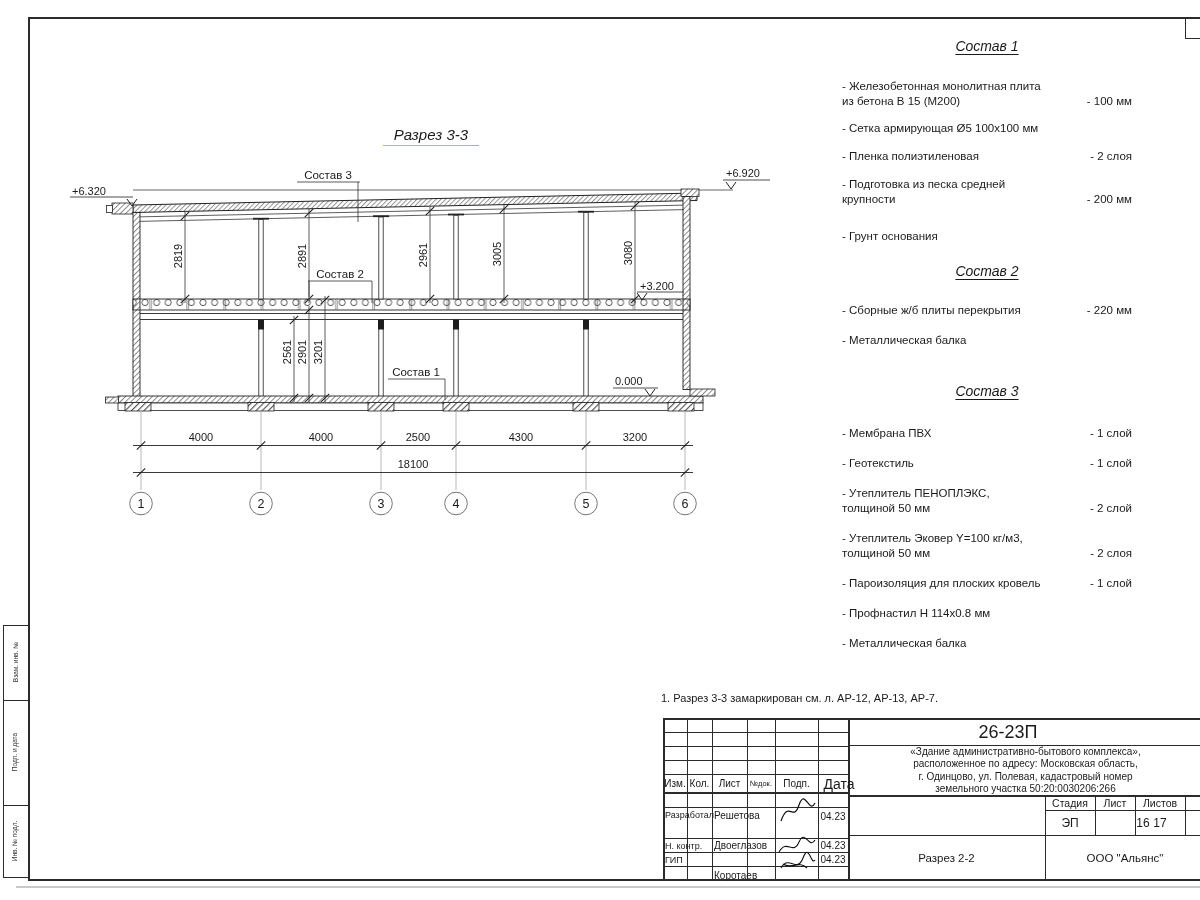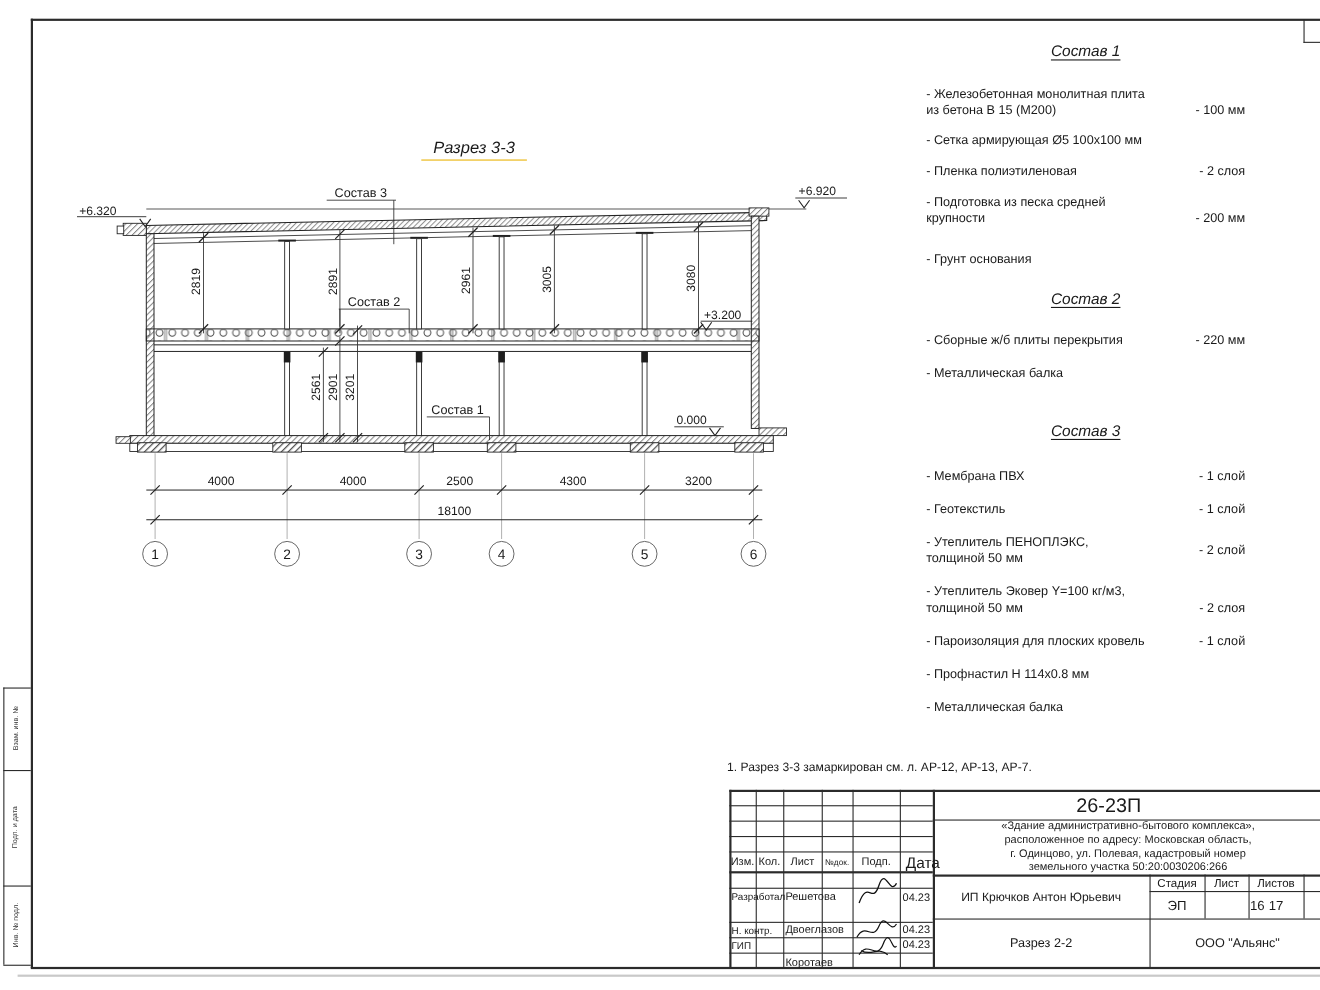--- a/index.html
+++ b/index.html
@@ -284,21 +284,21 @@
 
     <div class="c-head" style="top:383px;">Состав 3</div>
     <div class="c-row" style="top:426px;">
         <span class="c-label">- Мембрана ПВХ</span>
         <span class="c-val">- 1 слой</span>
       </div>
     <div class="c-row" style="top:456px;">
         <span class="c-label">- Геотекстиль</span>
         <span class="c-val">- 1 слой</span>
       </div>
-    <div class="c-row" style="top:486px;align-items:center;">
+    <div class="c-row" style="top:486px;">
         <span class="c-label">- Утеплитель ПЕНОПЛЭКС,
 толщиной 50 мм</span>
         <span class="c-val">- 2 слой</span>
       </div>
     <div class="c-row" style="top:531px;">
         <span class="c-label">- Утеплитель Эковер Y=100 кг/м3,
 толщиной 50 мм</span>
         <span class="c-val">- 2 слоя</span>
       </div>
     <div class="c-row" style="top:576px;">
@@ -358,21 +358,20 @@
   <div class="tb-text tb-left" style="left:665px;top:808px;width:48px;height:14px;font-size:9px;">Разработал</div>
   <div class="tb-text tb-left" style="left:714px;top:808px;width:60px;height:14px;font-size:10px;">Решетова</div>
   <div class="tb-text" style="left:818px;top:810px;width:30px;height:13px;font-size:10px;">04.23</div>
   <div class="tb-text tb-left" style="left:665px;top:839px;width:48px;height:13px;font-size:9px;">Н. контр.</div>
   <div class="tb-text tb-left" style="left:714px;top:839px;width:62px;height:13px;font-size:10px;">Двоеглазов</div>
   <div class="tb-text" style="left:818px;top:839px;width:30px;height:13px;font-size:10px;">04.23</div>
   <div class="tb-text tb-left" style="left:665px;top:853px;width:48px;height:13px;font-size:9px;">ГИП</div>
   <div class="tb-text tb-left" style="left:714px;top:853px;width:62px;height:13px;font-size:10px;margin-top:16px;">Коротаев</div>
   <div class="tb-text" style="left:818px;top:853px;width:30px;height:13px;font-size:10px;">04.23</div>
 
-  <div class="tb-text" style="left:850px;top:800px;width:193px;height:32px;font-size:11px;">ИП Крючков Антон Юрьевич</div>
   <div class="tb-text" style="left:848px;top:835px;width:197px;height:45px;font-size:11.5px;">Разрез 2-2</div>
   <div class="tb-text" style="left:1045px;top:795px;width:50px;height:15px;font-size:10.5px;">Стадия</div>
   <div class="tb-text" style="left:1095px;top:795px;width:40px;height:15px;font-size:10.5px;">Лист</div>
   <div class="tb-text" style="left:1135px;top:795px;width:50px;height:15px;font-size:10.5px;">Листов</div>
   <div class="tb-text" style="left:1045px;top:810px;width:50px;height:25px;font-size:12px;">ЭП</div>
   <div class="tb-text" style="left:1095px;top:810px;width:40px;height:25px;font-size:12px;padding-left:28px;">16</div>
   <div class="tb-text" style="left:1135px;top:810px;width:50px;height:25px;font-size:12px;">17</div>
   <div class="tb-text" style="left:1045px;top:835px;width:160px;height:45px;font-size:11.5px;">ООО "Альянс"</div>
 
   <svg class="abs" style="left:779px;top:797px;" width="38" height="30" viewBox="0 0 38 30">

